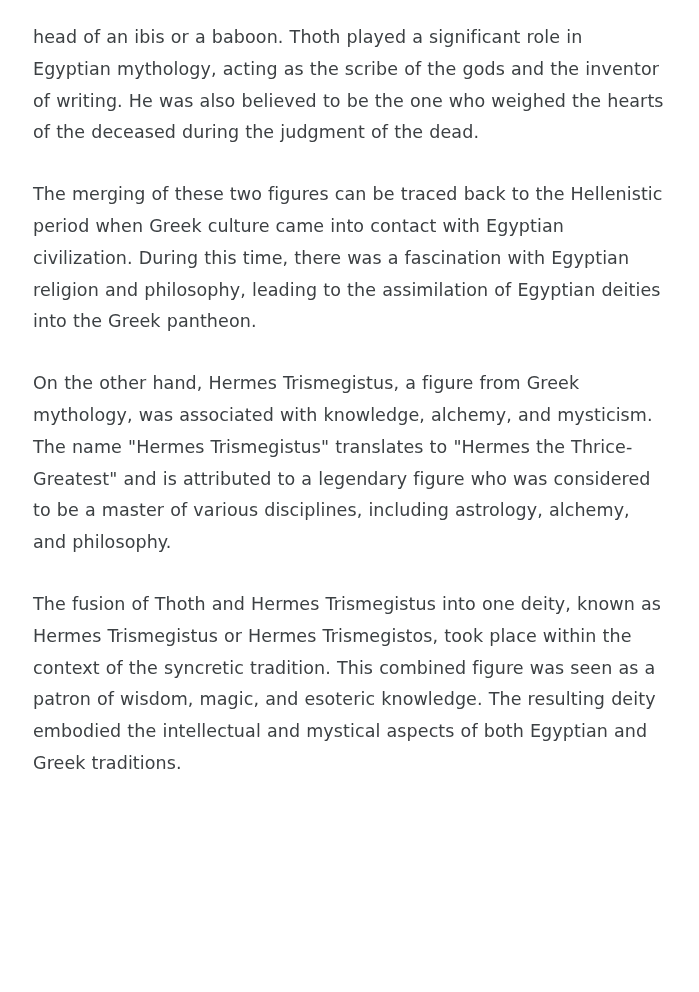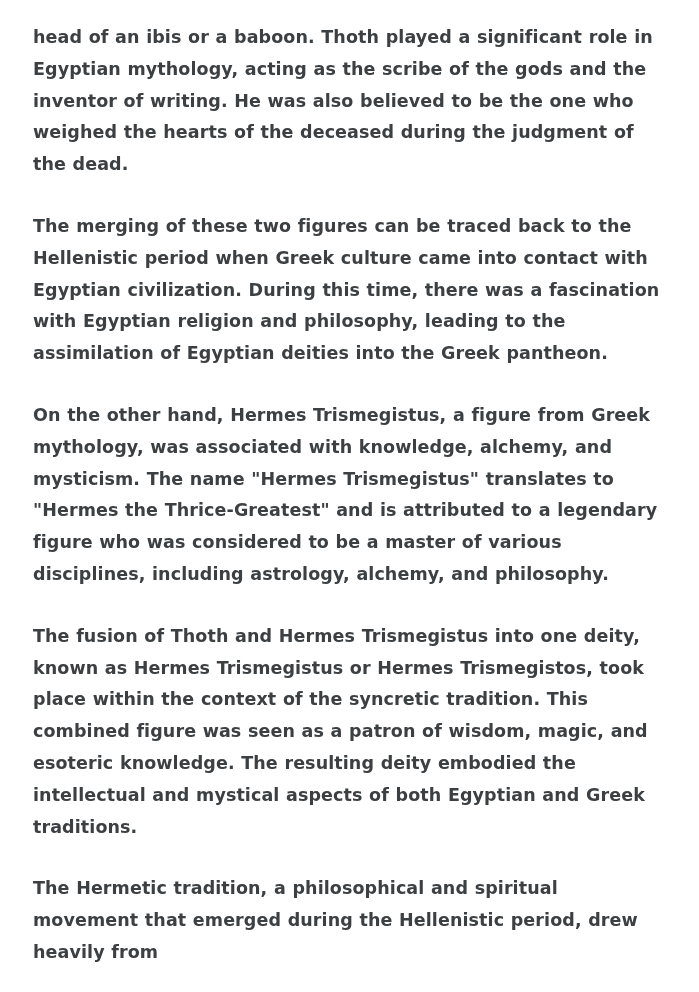--- a/index.html
+++ b/index.html
@@ -22,32 +22,31 @@
   }
   .article {
     display: block;
   }
   .para {
     margin: 0 0 30px 0;
     color: #3c4043;
     font-size: 17.5px;
     line-height: 31.8px;
     letter-spacing: 0.1px;
-    font-weight: 700;
+    font-weight: 400;
     text-align: left;
     word-spacing: 0.4px;
   }
   .para:last-child {
     margin-bottom: 0;
   }
 </style>
 </head>
 <body>
 
 <div class="page">
   <div class="article">
     <p class="para">head of an ibis or a baboon. Thoth played a significant role in Egyptian mythology, acting as the scribe of the gods and the inventor of writing. He was also believed to be the one who weighed the hearts of the deceased during the judgment of the dead.</p>
     <p class="para">The merging of these two figures can be traced back to the Hellenistic period when Greek culture came into contact with Egyptian civilization. During this time, there was a fascination with Egyptian religion and philosophy, leading to the assimilation of Egyptian deities into the Greek pantheon.</p>
     <p class="para">On the other hand, Hermes Trismegistus, a figure from Greek mythology, was associated with knowledge, alchemy, and mysticism. The name "Hermes Trismegistus" translates to "Hermes the Thrice-Greatest" and is attributed to a legendary figure who was considered to be a master of various disciplines, including astrology, alchemy, and philosophy.</p>
     <p class="para">The fusion of Thoth and Hermes Trismegistus into one deity, known as Hermes Trismegistus or Hermes Trismegistos, took place within the context of the syncretic tradition. This combined figure was seen as a patron of wisdom, magic, and esoteric knowledge. The resulting deity embodied the intellectual and mystical aspects of both Egyptian and Greek traditions.</p>
-    <p class="para">The Hermetic tradition, a philosophical and spiritual movement that emerged during the Hellenistic period, drew heavily from</p>
   </div>
 </div>
 
 </body></html>

